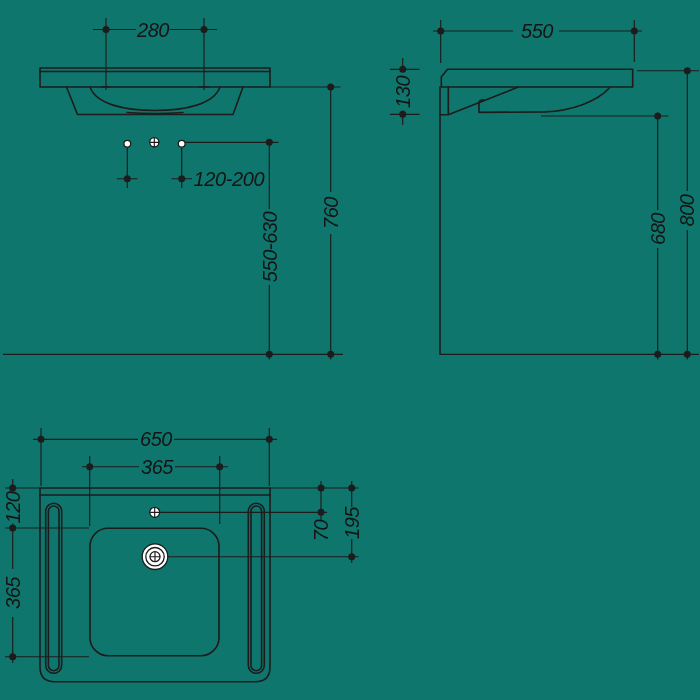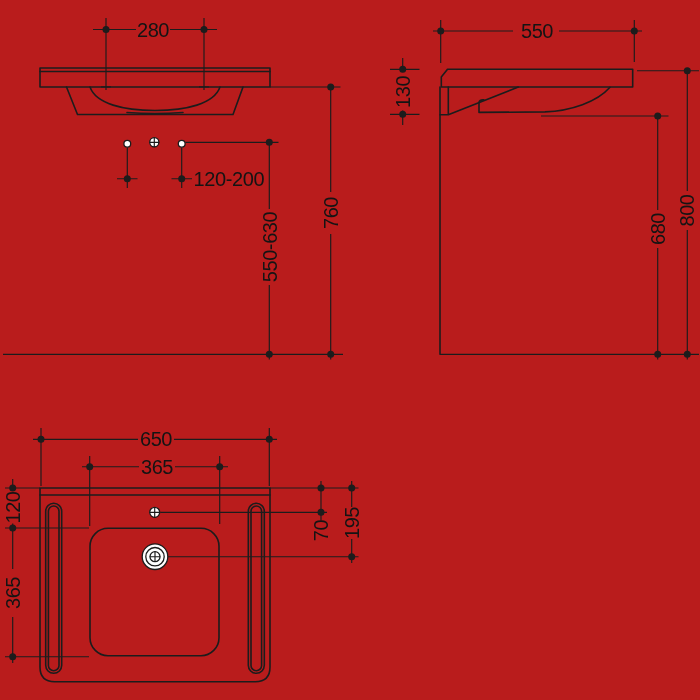--- a/index.html
+++ b/index.html
@@ -1,16 +1,16 @@
 <!DOCTYPE html>
 <html><head>
 <meta charset="utf-8">
 <style>
   html,body{margin:0;padding:0;background:#ffffff;}
-  .stage{position:relative;width:700px;height:700px;background:#b91c1c;overflow:hidden;}
+  .stage{position:relative;width:700px;height:700px;background:#0f766e;overflow:hidden;font-style:italic;}
   svg{display:block;}
   .o{fill:none;stroke:#1c1c1c;stroke-width:1.6;stroke-linecap:round;stroke-linejoin:round;}
   .t{fill:none;stroke:#1c1c1c;stroke-width:1.15;stroke-linecap:butt;}
   .d{fill:#1c1c1c;stroke:none;}
   .hole{fill:#ffffff;stroke:#1c1c1c;stroke-width:1.3;}
   .lbl{font-family:"Liberation Sans","DejaVu Sans",sans-serif;font-size:20px;letter-spacing:-0.4px;fill:#141414;}
 </style>
 </head>
 <body>
 

